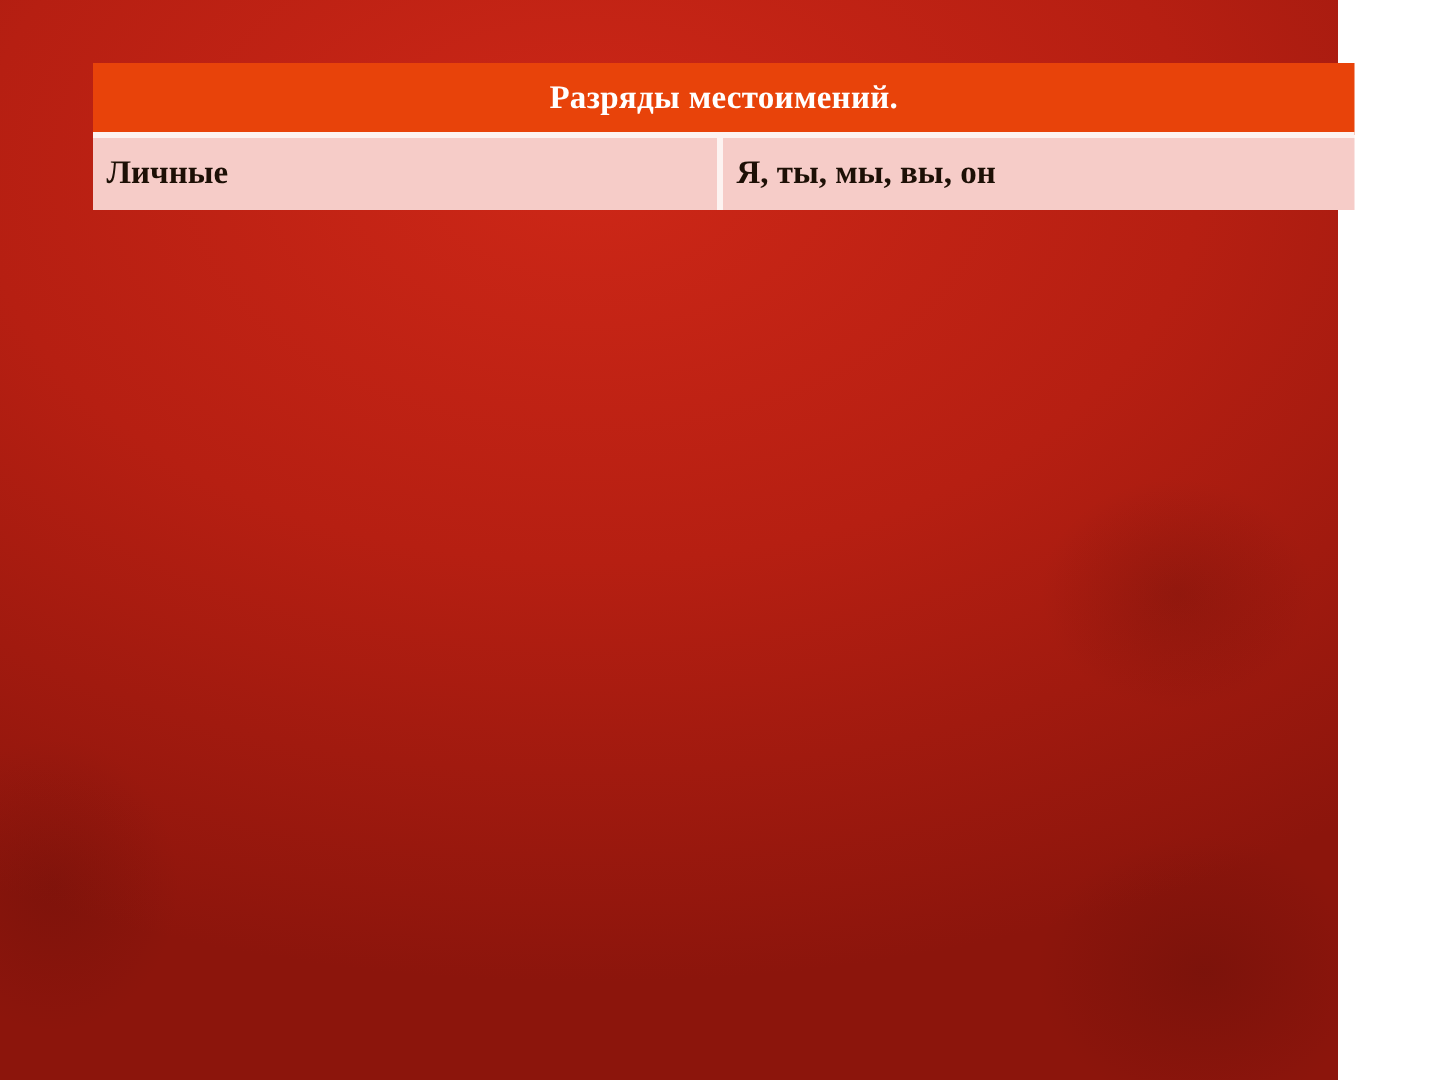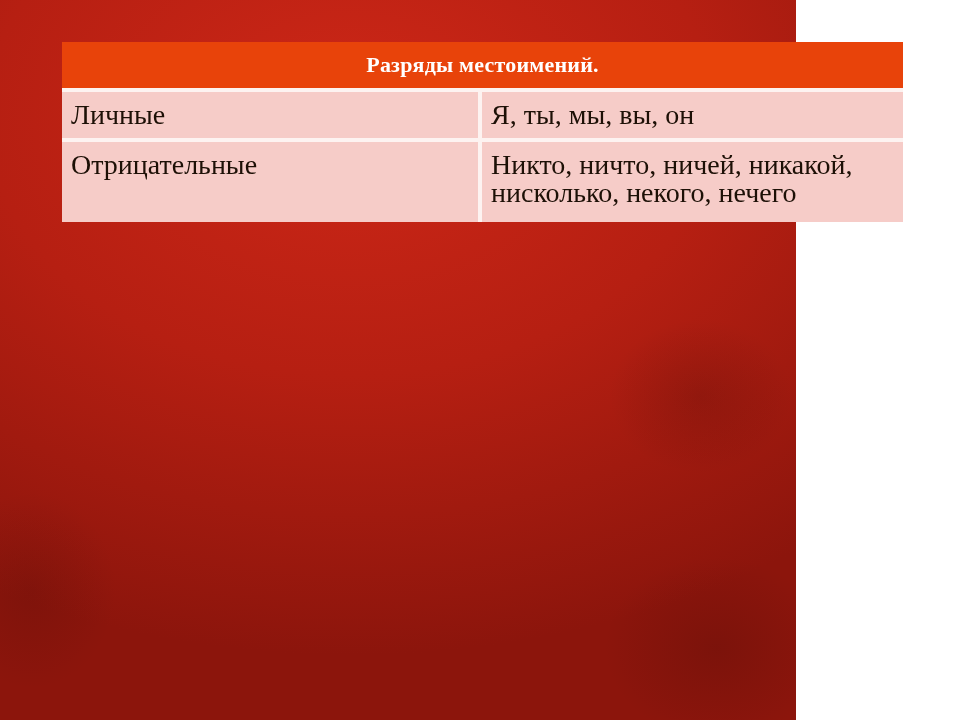--- a/index.html
+++ b/index.html
@@ -12,21 +12,21 @@
     --row-light:#fce8e4;
     --grid-line:#fdf3f1;
     --cell-text:#1d1006;
   }
   html,body{margin:0;padding:0;}
   body{
     width:960px;height:720px;overflow:hidden;
     font-family:"Liberation Serif","DejaVu Serif",serif;
   }
   .slide{
-    position:relative;width:796px;height:720px;
+    position:relative;width:892px;height:720px;
     background:
       radial-gradient(95% 75% at 44% 16%, var(--bg-center) 0%, var(--bg-mid) 48%, var(--bg-edge) 100%);
   }
   
   .slide::before{
     content:"";position:absolute;inset:0;pointer-events:none;
     background:
       radial-gradient(130px 110px at 88% 55%, rgba(60,10,5,.18), rgba(60,10,5,0) 70%),
       radial-gradient(160px 130px at 90% 90%, rgba(60,10,5,.20), rgba(60,10,5,0) 70%),
       radial-gradient(120px 140px at 4% 82%, rgba(60,10,5,.16), rgba(60,10,5,0) 70%);
@@ -43,21 +43,21 @@
     color:var(--header-text);
     font-size:22px;font-weight:bold;
     height:46px;text-align:center;vertical-align:middle;
     letter-spacing:.2px;
     padding:0;
   }
   td{
     border:4px solid var(--grid-line);
     vertical-align:top;
     padding:9px 12px 8px 9px;
-    font-size:28px;font-weight:normal;line-height:28px;
+    font-size:22px;font-weight:bold;line-height:28px;
     color:var(--cell-text);
     overflow:hidden;
   }
   tr.dark td{background:var(--row-dark);}
   tr.light td{background:var(--row-light);}
   tr.short{height:50px;}
   tr.tall{height:82px;}
 </style>
 </head>
 <body>
@@ -71,19 +71,15 @@
     <thead>
       <tr>
         <th class="title-cell" colspan="2">Разряды местоимений.</th>
       </tr>
     </thead>
     <tbody>
       <tr class="short dark">
         <td>Личные</td>
         <td>Я, ты, мы, вы, он</td>
       </tr>
-      <tr class="tall dark">
-        <td>Отрицательные</td>
-        <td>Никто, ничто, ничей, никакой, нисколько, некого, нечего</td>
-      </tr>
     </tbody>
   </table>
 </div>
 
 </body></html>

